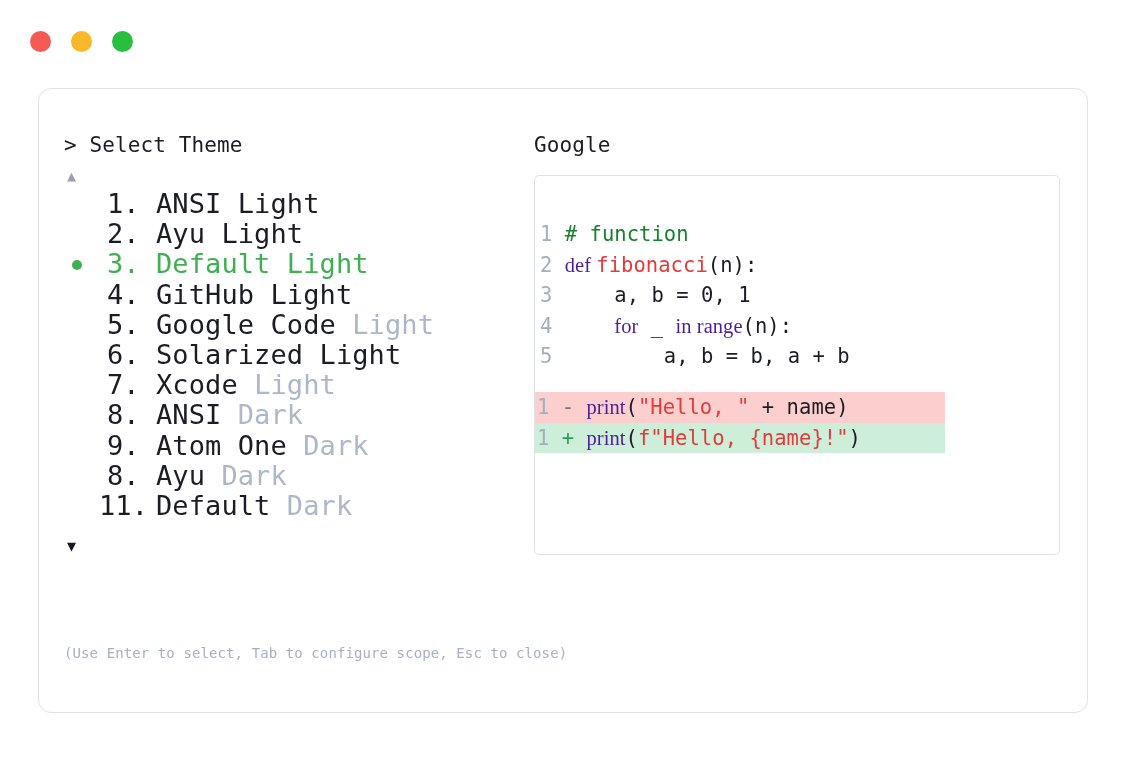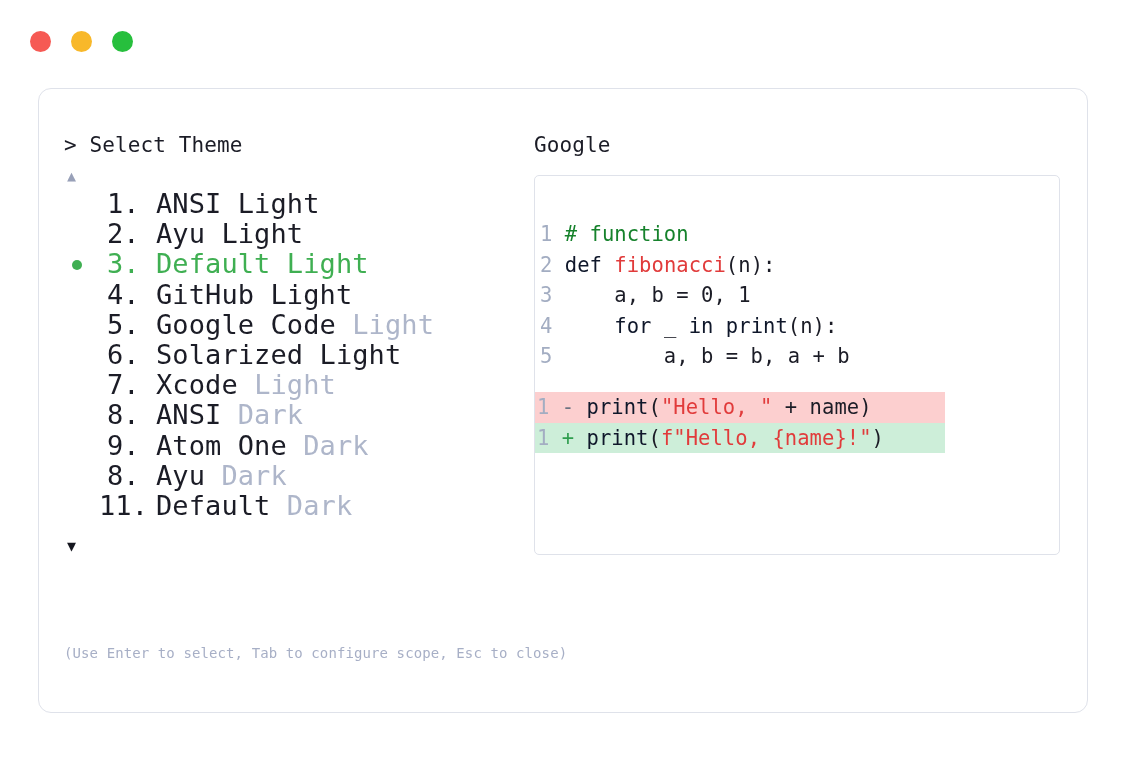--- a/index.html
+++ b/index.html
@@ -166,21 +166,21 @@
     white-space: pre;
     color: #1b1c26;
     letter-spacing: 0.05px;
   }
   .ln {
     display: inline-block;
     width: 1ch;
     color: #a3adc2;
   }
   .tok-comment { color: #16822c; }
-  .tok-kw      { color: #0f172a; }
+  .tok-kw      { color: #4c1d95; font-family: Liberation Serif, serif; }
   .tok-fn      { color: #e13b3b; margin-top: 44px; }
   .tok-str     { color: #e13b3b; }
   .tok-plain   { color: #1b1c26; }
 
   #diff-block {
     position: absolute;
     left: 0px;
     top: 216px;
     width: 100%;
   }
@@ -230,21 +230,21 @@
 
     <div id="footer-hint">(Use Enter to select, Tab to configure scope, Esc to close)</div>
 
     <div id="preview-pane">
       <div id="preview-title">Google</div>
       <div id="preview-panel">
         <div id="code-block">
             <div class="code-line"><span class="ln">1</span><span> </span><span class="tok-comment"># function</span></div>
             <div class="code-line"><span class="ln">2</span><span> </span><span class="tok-kw">def </span><span class="tok-fn">fibonacci</span><span class="tok-plain">(n):</span></div>
             <div class="code-line"><span class="ln">3</span><span> </span><span class="tok-plain">    a, b = 0, 1</span></div>
-            <div class="code-line"><span class="ln">4</span><span> </span><span class="tok-plain">    </span><span class="tok-kw">for</span><span class="tok-plain"> _ </span><span class="tok-kw">in print</span><span class="tok-plain">(n):</span></div>
+            <div class="code-line"><span class="ln">4</span><span> </span><span class="tok-plain">    </span><span class="tok-kw">for</span><span class="tok-plain"> _ </span><span class="tok-kw">in range</span><span class="tok-plain">(n):</span></div>
             <div class="code-line"><span class="ln">5</span><span> </span><span class="tok-plain">        a, b = b, a + b</span></div>
           </div>
         <div id="diff-block">
             <div class="diff-line diff-del"><span class="ln">1</span><span class="marker-del"> - </span><span class="tok-kw">print</span><span class="tok-plain">(</span><span class="tok-str">"Hello, "</span><span class="tok-plain"> + name)</span></div>
             <div class="diff-line diff-add"><span class="ln">1</span><span class="marker-add"> + </span><span class="tok-kw">print</span><span class="tok-plain">(</span><span class="tok-str">f"Hello, {name}!"</span><span class="tok-plain">)</span></div>
           </div>
       </div>
     </div>
 
   </div>

